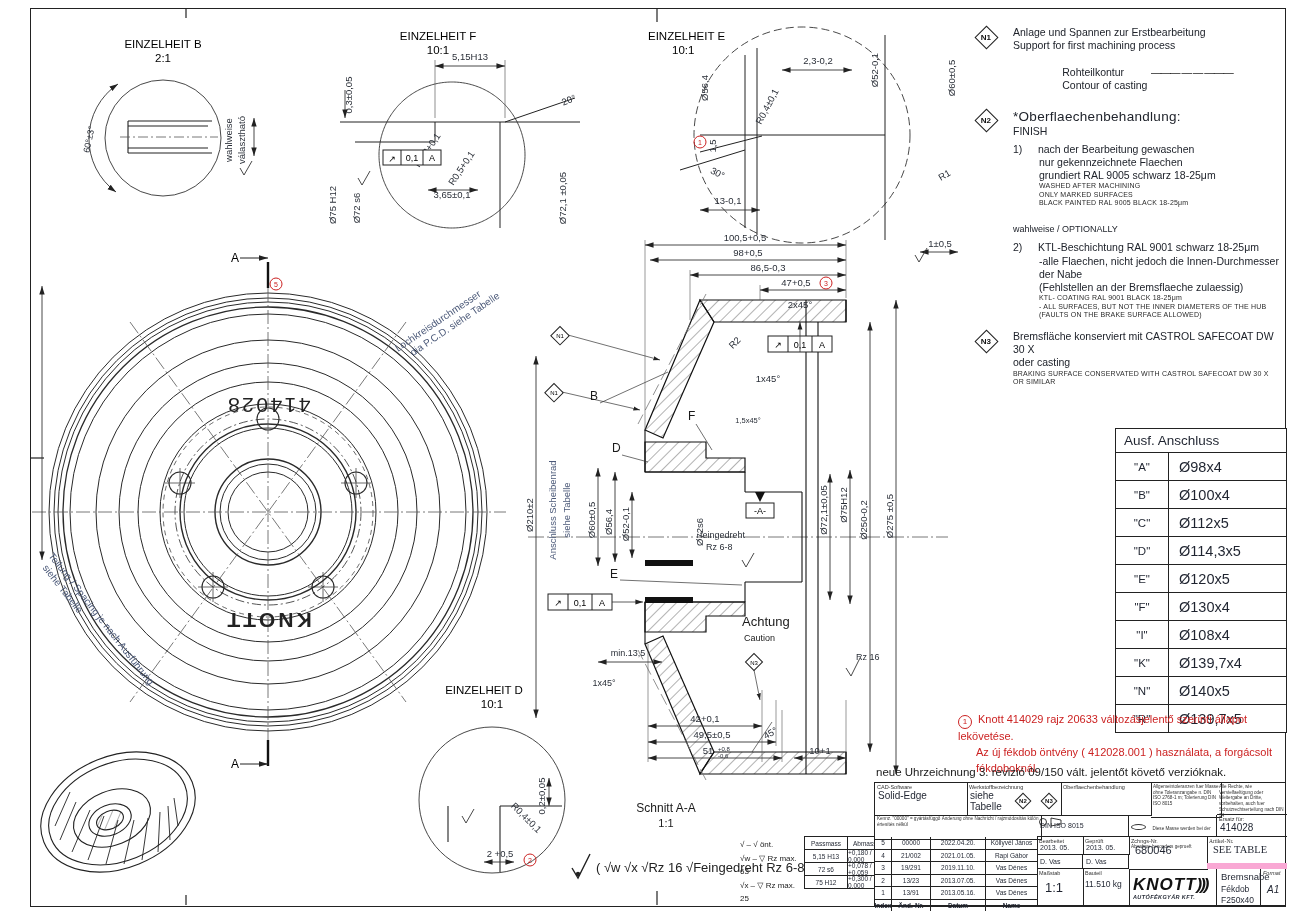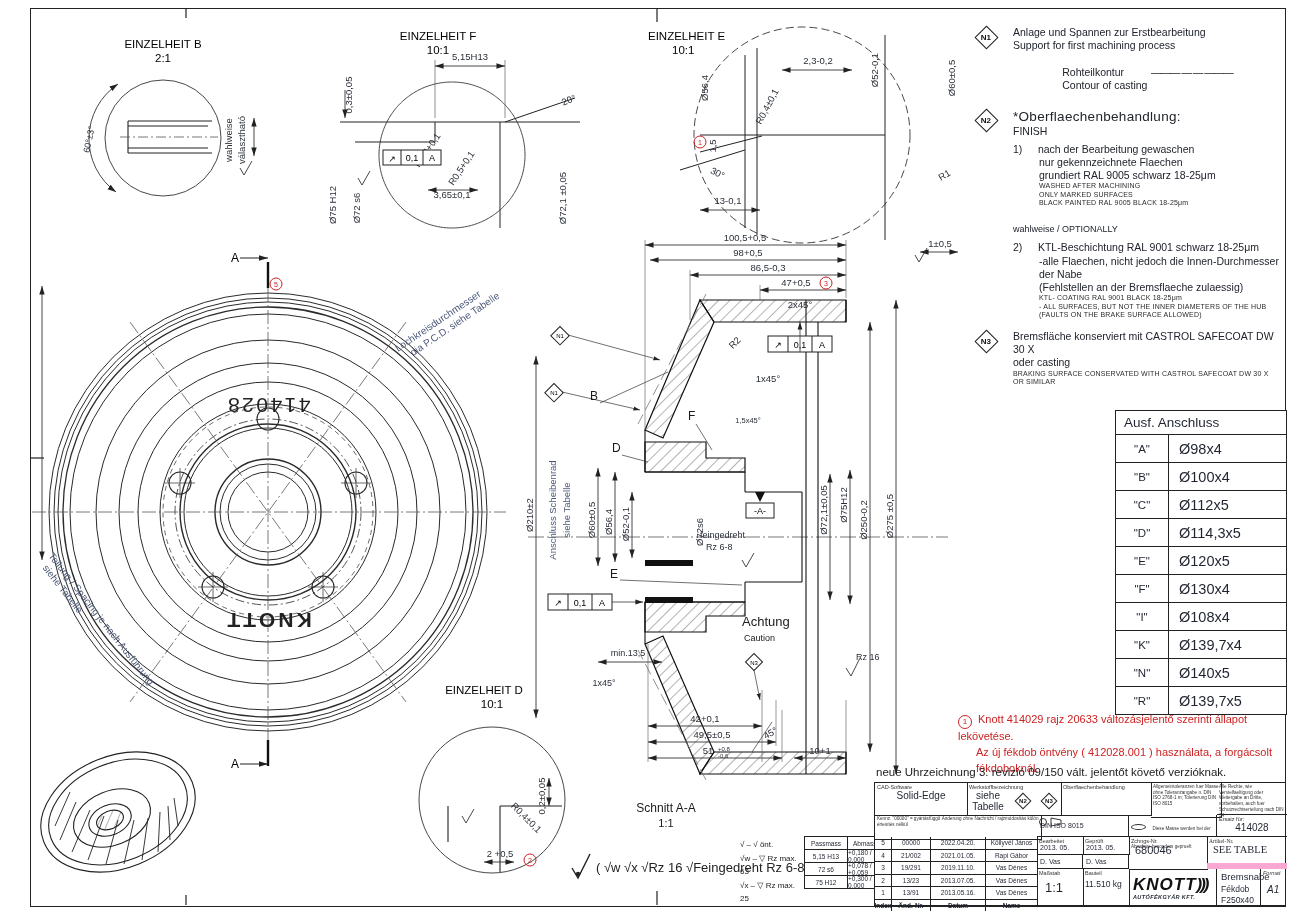--- a/index.html
+++ b/index.html
@@ -28,21 +28,21 @@
   #ausf .r:last-child{border-bottom:none;}
   #ausf .c1{width:52px;text-align:center;font-size:11.5px;border-right:1px solid #222;align-self:stretch;display:flex;align-items:center;justify-content:center;}
   #ausf .c2{flex:1;font-size:14.5px;padding-left:10px;}
   
   .rednotes{color:#cc2222;font-size:11px;line-height:1.45;}
   .rc{display:inline-flex;width:12px;height:12px;border:1.2px solid #cc2222;border-radius:50%;
       align-items:center;justify-content:center;font-size:8px;margin-right:6px;vertical-align:-1px;}
   
   .tb{position:absolute;border:1.2px solid #222;background:#fff;box-sizing:border-box;}
   .tb .lbl{font-size:5.5px;color:#333;padding:1px 2px 0 2px;line-height:1.1;}
-  .tb .val{font-size:10px;padding:0 3px;text-align:center;}
+  .tb .val{font-size:10px;padding:0 3px;}
   .tiny{font-size:4.6px;line-height:1.25;color:#333;padding:1px 2px;}
   .revrow{display:flex;border-top:1px solid #222;height:11.5px;font-size:6.5px;align-items:center;}
   .revrow>div{border-right:1px solid #222;height:100%;display:flex;align-items:center;justify-content:center;overflow:hidden;}
   .revrow>div:last-child{border-right:none;}
   .rv1{width:16px;} .rv2{width:38px;} .rv3{width:54px;} .rv4{flex:1;}
   .knott{font-weight:800;font-size:17px;letter-spacing:1px;font-style:italic;color:#111;line-height:1;}
   .knottsub{font-size:5.5px;font-weight:bold;font-style:italic;letter-spacing:.4px;}
   .oval{display:inline-block;width:13px;height:4px;border:1px solid #333;border-radius:50%;margin-right:2px;}
   
   #fit{border:1px solid #222;font-size:6.5px;background:#fff;}
@@ -539,21 +539,21 @@
         </div>
       <div>
         <div>Bremsfläche konserviert mit CASTROL SAFECOAT DW 30 X</div>
         <div>oder casting</div>
         <div class="encap">BRAKING SURFACE CONSERVATED WITH CASTROL SAFECOAT DW 30 X</div>
         <div class="encap">OR SIMILAR</div>
       </div>
     </div>
   </div>
 
-  <div id="ausf" class="abs" style="left:1115px;top:410px;width:170px;">
+  <div id="ausf" class="abs" style="left:1115px;top:428px;width:170px;">
     <div class="hd">Ausf. Anschluss</div>
     <div class="r">
         <div class="c1">"A"</div>
         <div class="c2">Ø98x4</div>
       </div>
     <div class="r">
         <div class="c1">"B"</div>
         <div class="c2">Ø100x4</div>
       </div>
     <div class="r">

